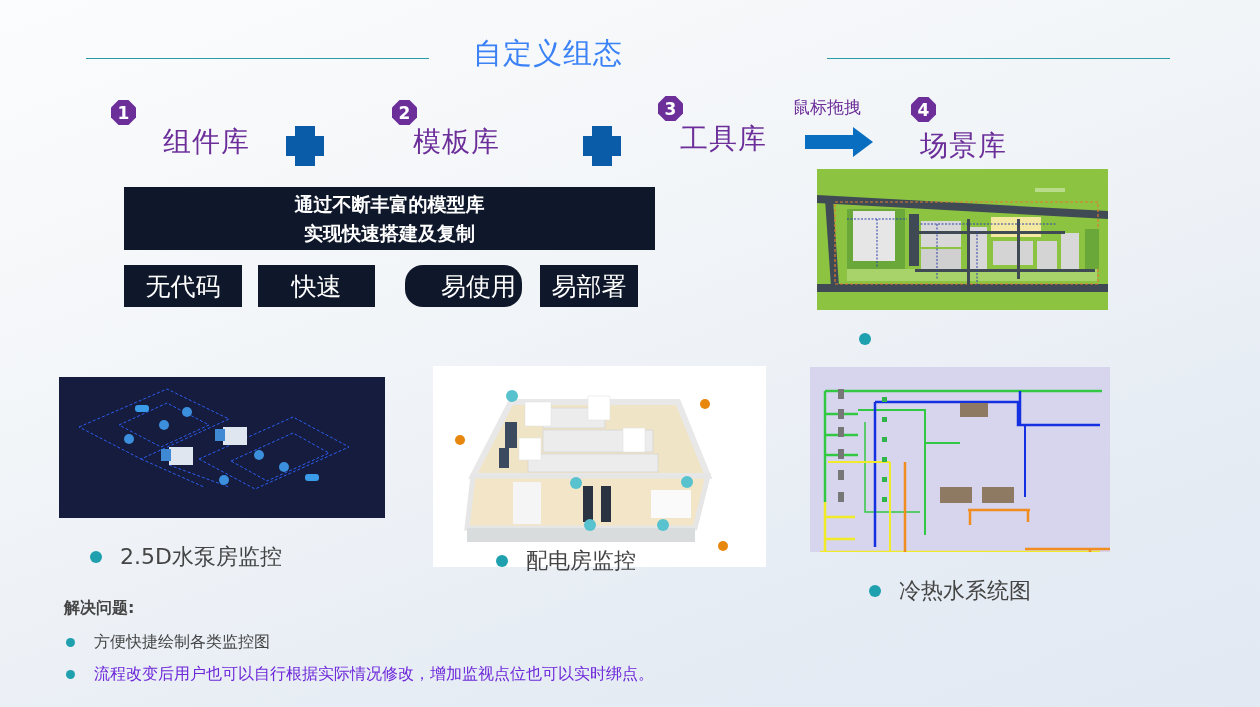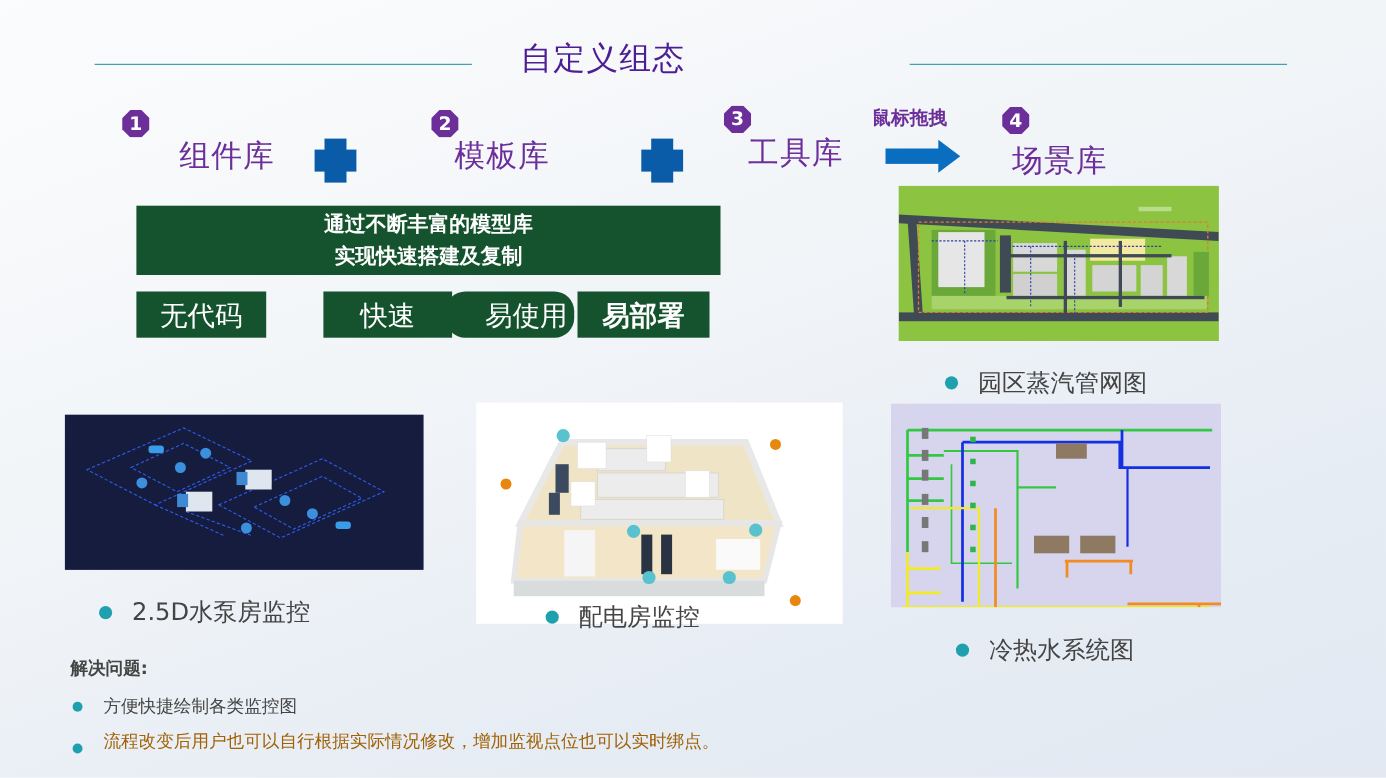--- a/index.html
+++ b/index.html
@@ -6,41 +6,41 @@
   html, body { width: 1260px; height: 707px; overflow: hidden; }
   body {
     position: relative;
     font-family: "DejaVu Sans", "Liberation Sans", sans-serif;
     background: linear-gradient(160deg, #fbfcfd 0%, #f2f5f8 40%, #e6ecf4 75%, #e3e9f2 100%);
   }
   .abs { position: absolute; }
 
   
   .title-line { height: 1px; background: #2a9aa6; top: 58px; }
-  .page-title { left: 0; width: 1096px; top: 34px; text-align: center; font-size: 29px; color: #4c1d95; letter-spacing: 1px; }
+  .page-title { left: 0; width: 1096px; top: 34px; text-align: center; font-size: 29px; color: #3b82f6; letter-spacing: 1px; }
 
   
   .step-badge {
     width: 25px; height: 25px;
     clip-path: polygon(30% 0%, 70% 0%, 100% 30%, 100% 70%, 70% 100%, 30% 100%, 0% 70%, 0% 30%);
     background: #6c2f9a; color: #fff; font-weight: bold; font-size: 17px;
     display: flex; align-items: center; justify-content: center;
   }
   .step-label { font-size: 28px; color: #6c2f9a; letter-spacing: 1px; }
   .plus-icon { width: 38px; height: 40px; }
   .plus-icon .h { position: absolute; left: 0; top: 10px; width: 38px; height: 20px; background: #0b5ca8; }
   .plus-icon .v { position: absolute; left: 9px; top: 0; width: 20px; height: 40px; background: #0b5ca8; }
-  .drag-label { font-size: 17px; color: #6c2f9a; font-weight: bold; }
+  .drag-label { font-size: 17px; color: #6c2f9a; font-weight: normal; }
   .arrow-icon { width: 68px; height: 30px; }
   .arrow-icon .shaft { position: absolute; left: 0; top: 8px; width: 50px; height: 14px; background: #0a6ec0; }
   .arrow-icon .head { position: absolute; left: 48px; top: 0; width: 0; height: 0;
     border-top: 15px solid transparent; border-bottom: 15px solid transparent; border-left: 20px solid #0a6ec0; }
 
   
-  .blue-box { background: #14532d; color: #fff; display: flex; align-items: center; justify-content: center; }
+  .blue-box { background: #0f172a; color: #fff; display: flex; align-items: center; justify-content: center; }
   .main-box { left: 124px; top: 187px; width: 531px; height: 63px; flex-direction: column; font-size: 19px; font-weight: bold; line-height: 29px; }
   .feat-box { top: 265px; height: 42px; font-size: 25px; }
 
   
   .img-frame { overflow: hidden; }
   .caption { font-size: 22px; color: #444; display: flex; align-items: center; }
   .dot { width: 12px; height: 12px; border-radius: 50%; background: #1ea0ae; margin-right: 18px; flex: none; }
 
   
   .solve-title { left: 64px; top: 598px; font-size: 16px; font-weight: bold; color: #444; }
@@ -83,27 +83,27 @@
 <div class="abs step-label" style="left:920px; top:127px;">场景库</div>
 
 <div class="abs blue-box main-box">
   <div>通过不断丰富的模型库</div>
   <div>实现快速搭建及复制</div>
 </div>
 
 <div class="abs blue-box feat-box" style="left:124px; width:118px; ">
   <span>无代码</span>
 </div>
-<div class="abs blue-box feat-box" style="left:258px; width:117px;margin-left:36px;">
+<div class="abs blue-box feat-box" style="left:258px; width:117px;">
   <span>快速</span>
 </div>
 <div class="abs blue-box feat-box" style="left:405px; width:117px; padding-left:30px;border-radius:18px;">
   <span>易使用</span>
 </div>
-<div class="abs blue-box feat-box" style="left:525px; width:120px;font-weight:bold;">
+<div class="abs blue-box feat-box" style="left:540px; width:98px;">
   <span>易部署</span>
 </div>
 
 <div class="abs img-frame" style="left:817px; top:169px; width:291px; height:141px; background:#8dc540;">
   <svg width="291" height="141" viewBox="0 0 291 141">
     <rect width="291" height="141" fill="#8cc442"></rect>
     <polygon points="0,26 291,42 291,50 0,34" fill="#3f4a55"></polygon>
     <rect x="0" y="115" width="291" height="8" fill="#3f4a55"></rect>
     <polygon points="8,30 16,30 22,118 14,118" fill="#3f4a55"></polygon>
     <rect x="18" y="33" width="263" height="82" fill="none" stroke="#e07a30" stroke-width="1.2" stroke-dasharray="3,2"></rect>
@@ -122,21 +122,20 @@
     <rect x="98" y="62" width="150" height="3" fill="#3f4a55"></rect>
     <rect x="98" y="100" width="180" height="3" fill="#3f4a55"></rect>
     <rect x="150" y="50" width="3" height="68" fill="#3f4a55"></rect>
     <rect x="200" y="50" width="3" height="60" fill="#3f4a55"></rect>
     <path d="M30,50 H90 M60,50 V98 M100,55 H240 M120,55 V110 M160,62 V118" stroke="#2d3fa8" stroke-width="1" stroke-dasharray="2,1.5" fill="none"></path>
     <rect x="218" y="19" width="30" height="4" fill="#b8dc8a"></rect>
   </svg>
 </div>
 <div class="abs caption" style="left:859px; top:333px;">
   <span class="dot"></span>
-  <span>园区蒸汽管网图</span>
 </div>
 
 <div class="abs img-frame" style="left:810px; top:367px; width:300px; height:185px; background:#d8d6ef;">
   <svg width="300" height="185" viewBox="0 0 300 185">
     <rect width="300" height="185" fill="#d7d5ee"></rect>
     <path d="M15,24 H292" stroke="#33c844" stroke-width="2.5" fill="none"></path>
     <path d="M15,24 V135" stroke="#33c844" stroke-width="2.5" fill="none"></path>
     <path d="M15,47 H48 M15,68 H48 M15,88 H48" stroke="#33c844" stroke-width="2.5" fill="none"></path>
     <path d="M48,43 H115 V168" stroke="#33c844" stroke-width="2" fill="none"></path>
     <path d="M115,76 H150" stroke="#33c844" stroke-width="2" fill="none"></path>
@@ -244,16 +243,16 @@
 <div class="abs caption" style="left:496px; top:546px;align-items:center;">
   <span class="dot"></span>
   <span>配电房监控</span>
 </div>
 
 <div class="abs solve-title">解决问题:</div>
 <div class="abs solve-item" style="top:632px; color:#444;align-items:center;">
   <span class="dot"></span>
   <span>方便快捷绘制各类监控图</span>
 </div>
-<div class="abs solve-item" style="top:664px; color:#a16207;align-items:flex-end;">
+<div class="abs solve-item" style="top:664px; color:#6d28d9;">
   <span class="dot"></span>
   <span>流程改变后用户也可以自行根据实际情况修改，增加监视点位也可以实时绑点。</span>
 </div>
 
 </body></html>

